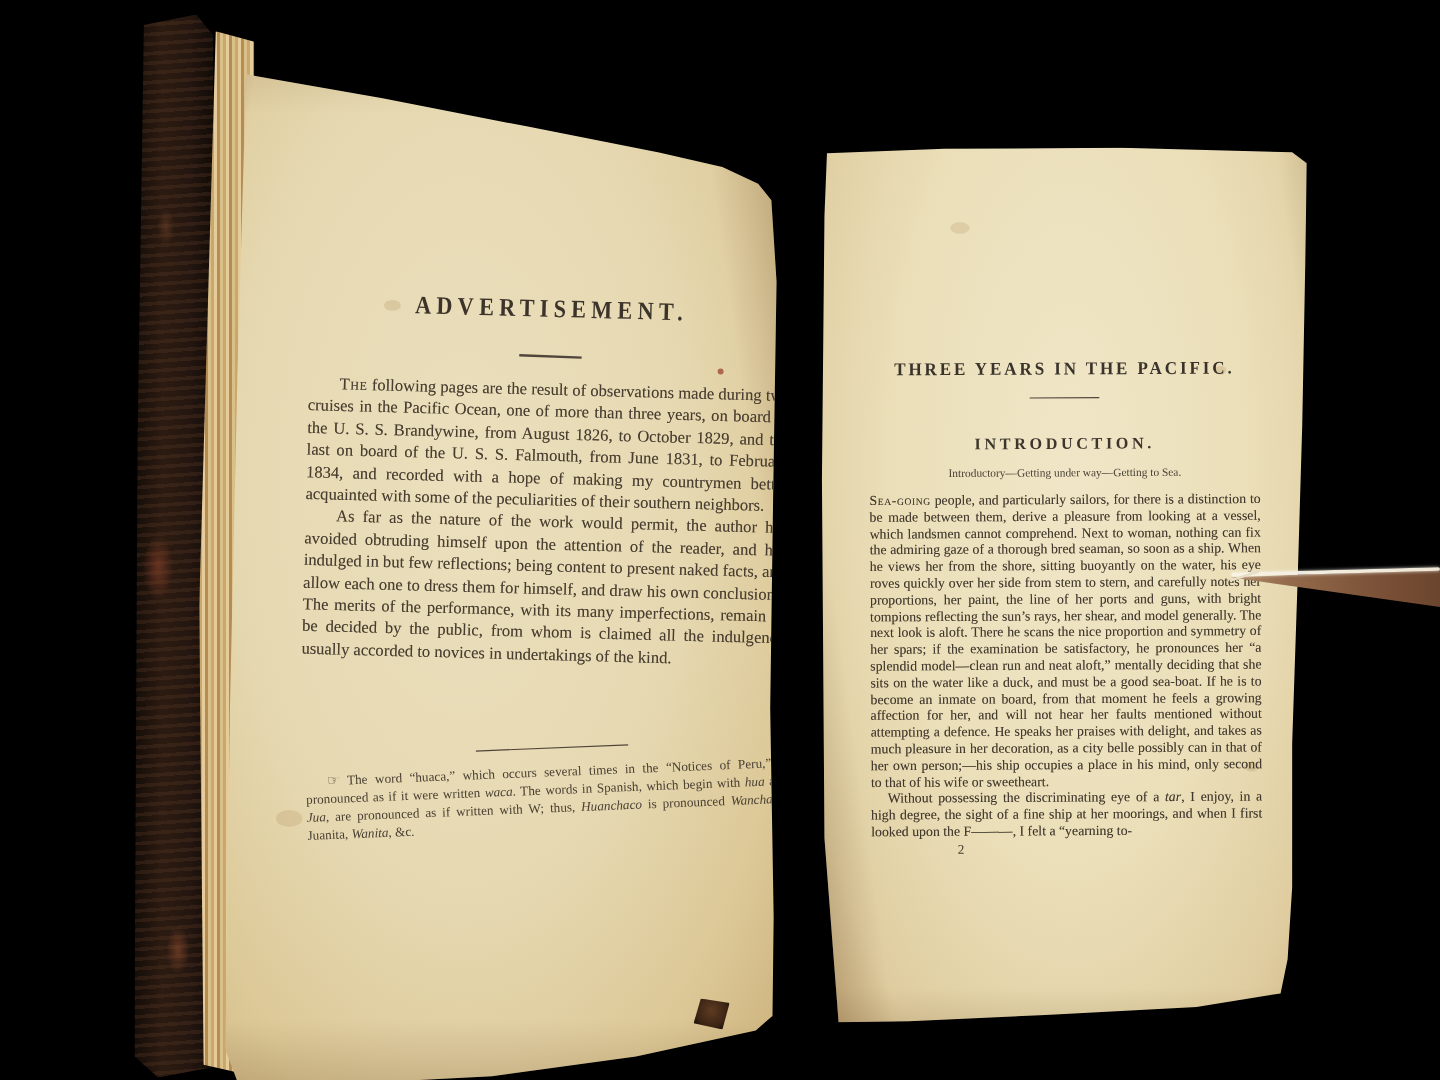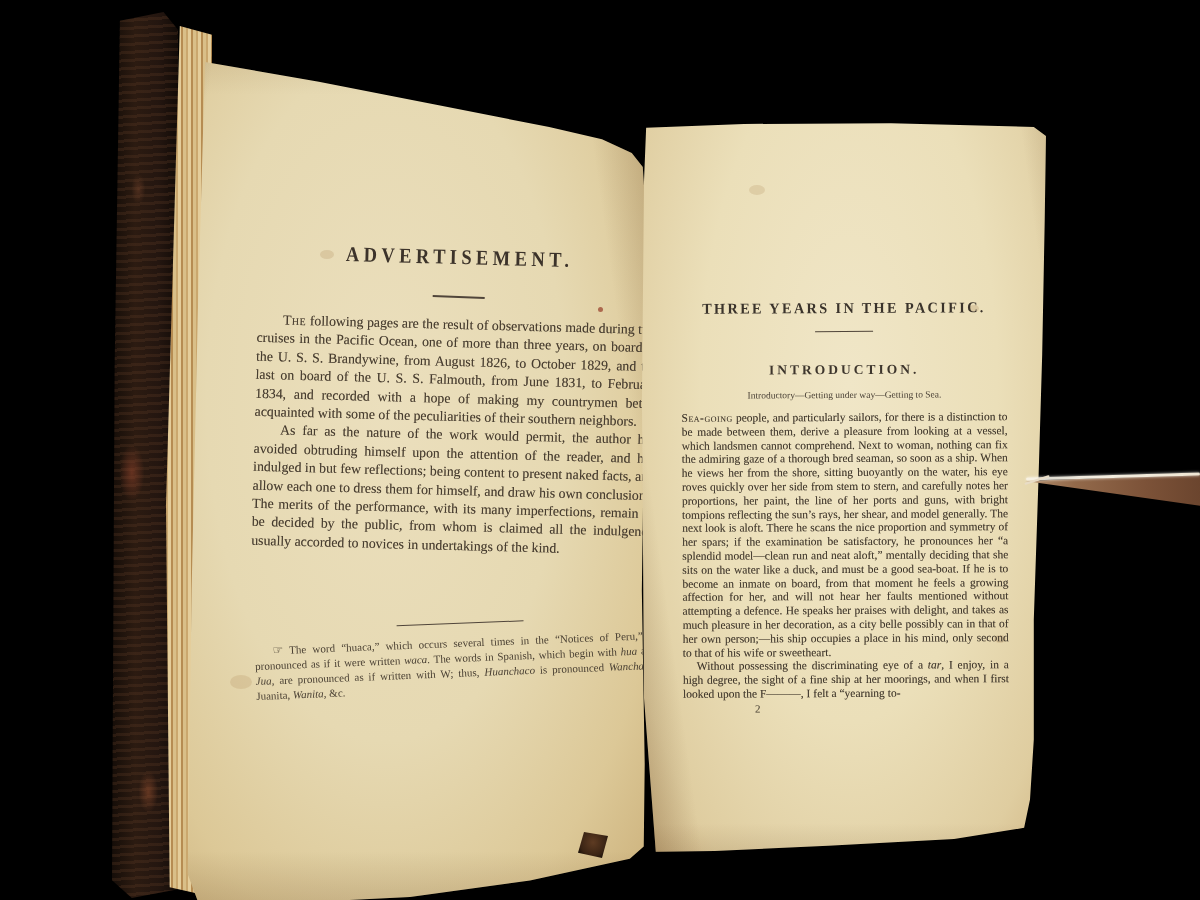--- a/index.html
+++ b/index.html
@@ -26,21 +26,21 @@
   .page-left{left:170px;top:35px;width:480px;height:868px;
     background:
       linear-gradient(262deg, rgba(110,78,42,.34), rgba(110,78,42,0) 72px),
       linear-gradient(98deg, rgba(110,78,42,.30), rgba(110,78,42,0) 46px),
       linear-gradient(0deg, rgba(120,88,50,.22), rgba(120,88,50,0) 52px),
       linear-gradient(180deg, rgba(120,88,50,.18), rgba(120,88,50,0) 60px),
       radial-gradient(ellipse at 45% 42%, #ebdfbd 0%, #e6d9b2 48%, #dcc897 78%, #cbb07a 100%);
     clip-path:polygon(7.3% 3.1%,31% 5.4%,56% 8.1%,79% 10.6%,90% 12%,96.2% 13.6%,98.5% 15.2%,
       99.4% 23%,98.8% 44%,98.3% 64%,98.9% 84%,98.7% 93.5%,95.8% 94.9%,75% 97.4%,50% 99.3%,
       25% 100%,5.8% 99.8%,3.7% 96.7%,4.5% 64%,5.8% 32%,7.3% 3.1%);}
-  .page-right{left:639px;top:115px;width:420px;height:748px;
+  .page-right{left:682px;top:115px;width:420px;height:748px;
     background:
       linear-gradient(82deg, rgba(105,75,42,.34), rgba(105,75,42,0) 64px),
       linear-gradient(262deg, rgba(115,85,50,.22), rgba(115,85,50,0) 40px),
       linear-gradient(0deg, rgba(120,88,50,.20), rgba(120,88,50,0) 40px),
       radial-gradient(ellipse at 50% 36%, #f0e6c7 0%, #ebdfb9 50%, #dfcda0 82%, #cfb482 100%);
     clip-path:polygon(1.7% 1.7%,25% 1.2%,60% 1.1%,94% 1.6%,96.9% 2.8%,96.6% 14%,96% 32%,
       95.1% 49%,94% 67.5%,94% 83.5%,93.1% 91.5%,91.7% 95.3%,75% 96.8%,45% 97.7%,18% 98.4%,
       4% 98.5%,1.2% 78%,0.7% 38%,1.2% 8.7%);}
 
   

